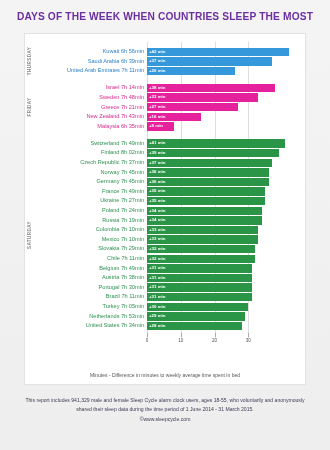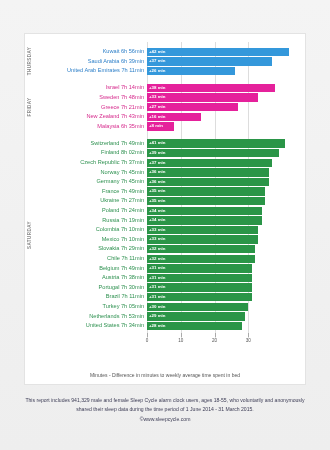--- a/index.html
+++ b/index.html
@@ -141,20 +141,21 @@
     line-height: 9px;
     color: #3c3c55;
   }
   .footer .site { display: block; margin-top: 1px; }
 </style>
 </head>
 <body>
 
 <div id="page">
 
+  <div class="title">DAYS OF THE WEEK WHEN COUNTRIES SLEEP THE MOST</div>
 
   <div class="panel">
     <div class="plot">
       <div id="gridlines">
           <div class="grid-line" style="left: 122px; bottom: 45.7px;"></div>
           <div class="grid-line" style="left: 155.778px; bottom: 45.7px;"></div>
           <div class="grid-line" style="left: 189.556px; bottom: 45.7px;"></div>
           <div class="grid-line" style="left: 223.333px; bottom: 45.7px;"></div>
         </div>
       <div id="daylabels">

